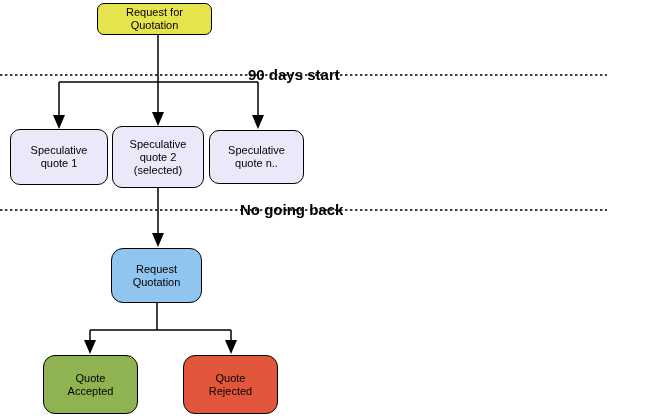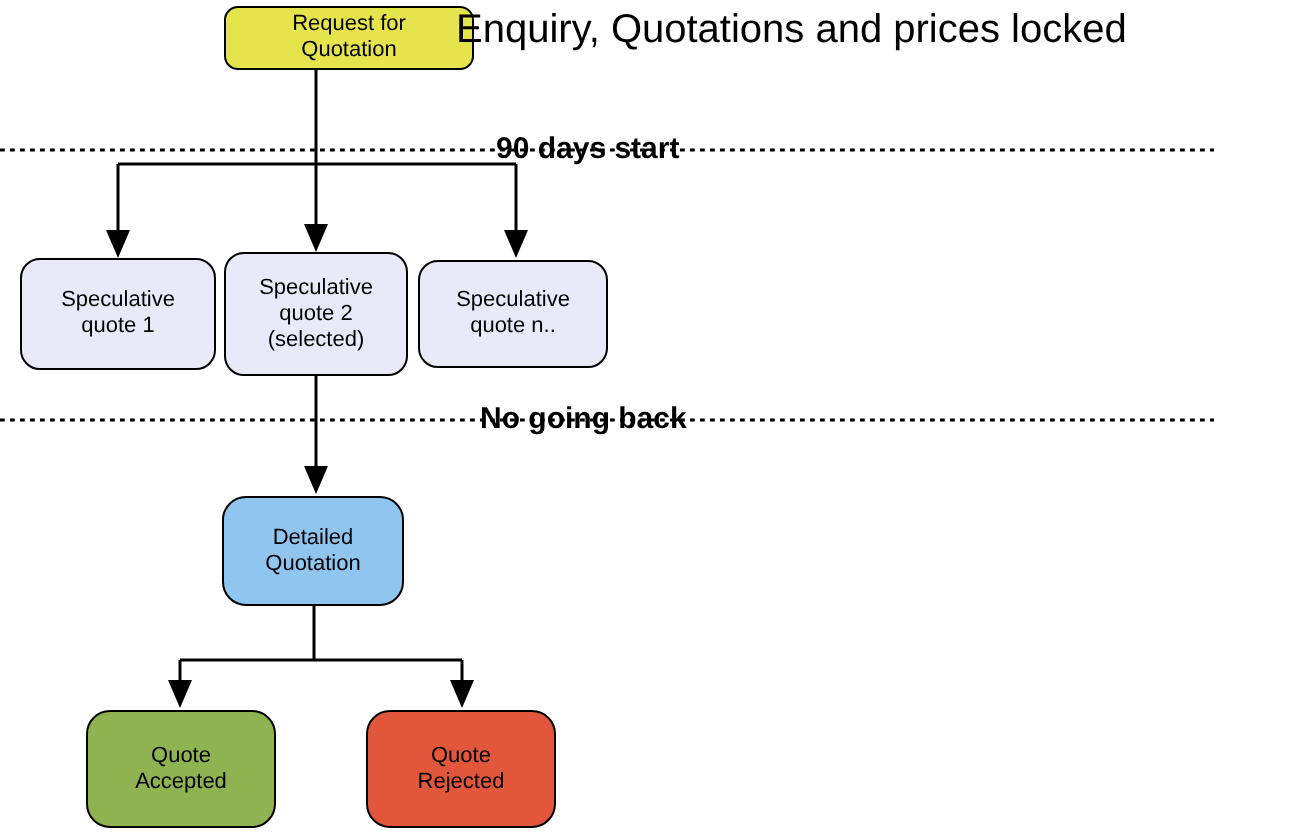--- a/index.html
+++ b/index.html
@@ -12,21 +12,21 @@
   }
   .node{
     position:absolute;
     border:1.5px solid #000;
     display:flex;align-items:center;justify-content:center;
     text-align:center;
     font-size:11px;line-height:13px;color:#000;
     white-space:pre-line;
     box-sizing:border-box;
   }
-  .node-rfq{left:97px;top:3px;width:125px;height:32px;border-radius:7px;margin-left:15px;}
+  .node-rfq{left:97px;top:3px;width:115px;height:32px;border-radius:7px;}
   .node-spec1{left:10px;top:129px;width:98px;height:56px;border-radius:10px;}
   .node-spec2{left:112px;top:126px;width:92px;height:62px;border-radius:10px;}
   .node-spec3{left:209px;top:130px;width:95px;height:54px;border-radius:10px;}
   .node-detailed{left:111px;top:248px;width:91px;height:55px;border-radius:12px;}
   .node-accepted{left:43px;top:355px;width:95px;height:59px;border-radius:12px;}
   .node-rejected{left:183px;top:355px;width:95px;height:59px;border-radius:12px;}
   .annotation{
     position:absolute;color:#000;font-size:20px;line-height:23px;white-space:pre-line;
   }
   .note-top{left:228px;top:4px;}
@@ -53,30 +53,29 @@
   <div class="node node-spec1" style="background-color: rgb(233, 233, 250);">Speculative
 quote 1</div>
 
   <div class="node node-spec2" style="background-color: rgb(233, 233, 250);">Speculative
 quote 2
 (selected)</div>
 
   <div class="node node-spec3" style="background-color: rgb(233, 233, 250);">Speculative
 quote n..</div>
 
-  <div class="node node-detailed" style="background-color: rgb(144, 197, 240);">Detailed
+  <div class="node node-detailed" style="background-color: rgb(144, 197, 240);">Request
 Quotation</div>
 
   <div class="node node-accepted" style="background-color: rgb(143, 179, 80);">Quote
 Accepted</div>
 
   <div class="node node-rejected" style="background-color: rgb(226, 87, 60);">Quote
 Rejected</div>
 
-  <div class="annotation note-top">Enquiry, Quotations and prices locked</div>
 
 
 
   <div class="phase-label phase-1">90 days start</div>
 
   <div class="phase-label phase-2">No going back</div>
 
   <svg class="connector-layer" width="648" height="416" viewBox="0 0 648 416">
     <g stroke="#000" stroke-width="1.5" fill="none">
 

